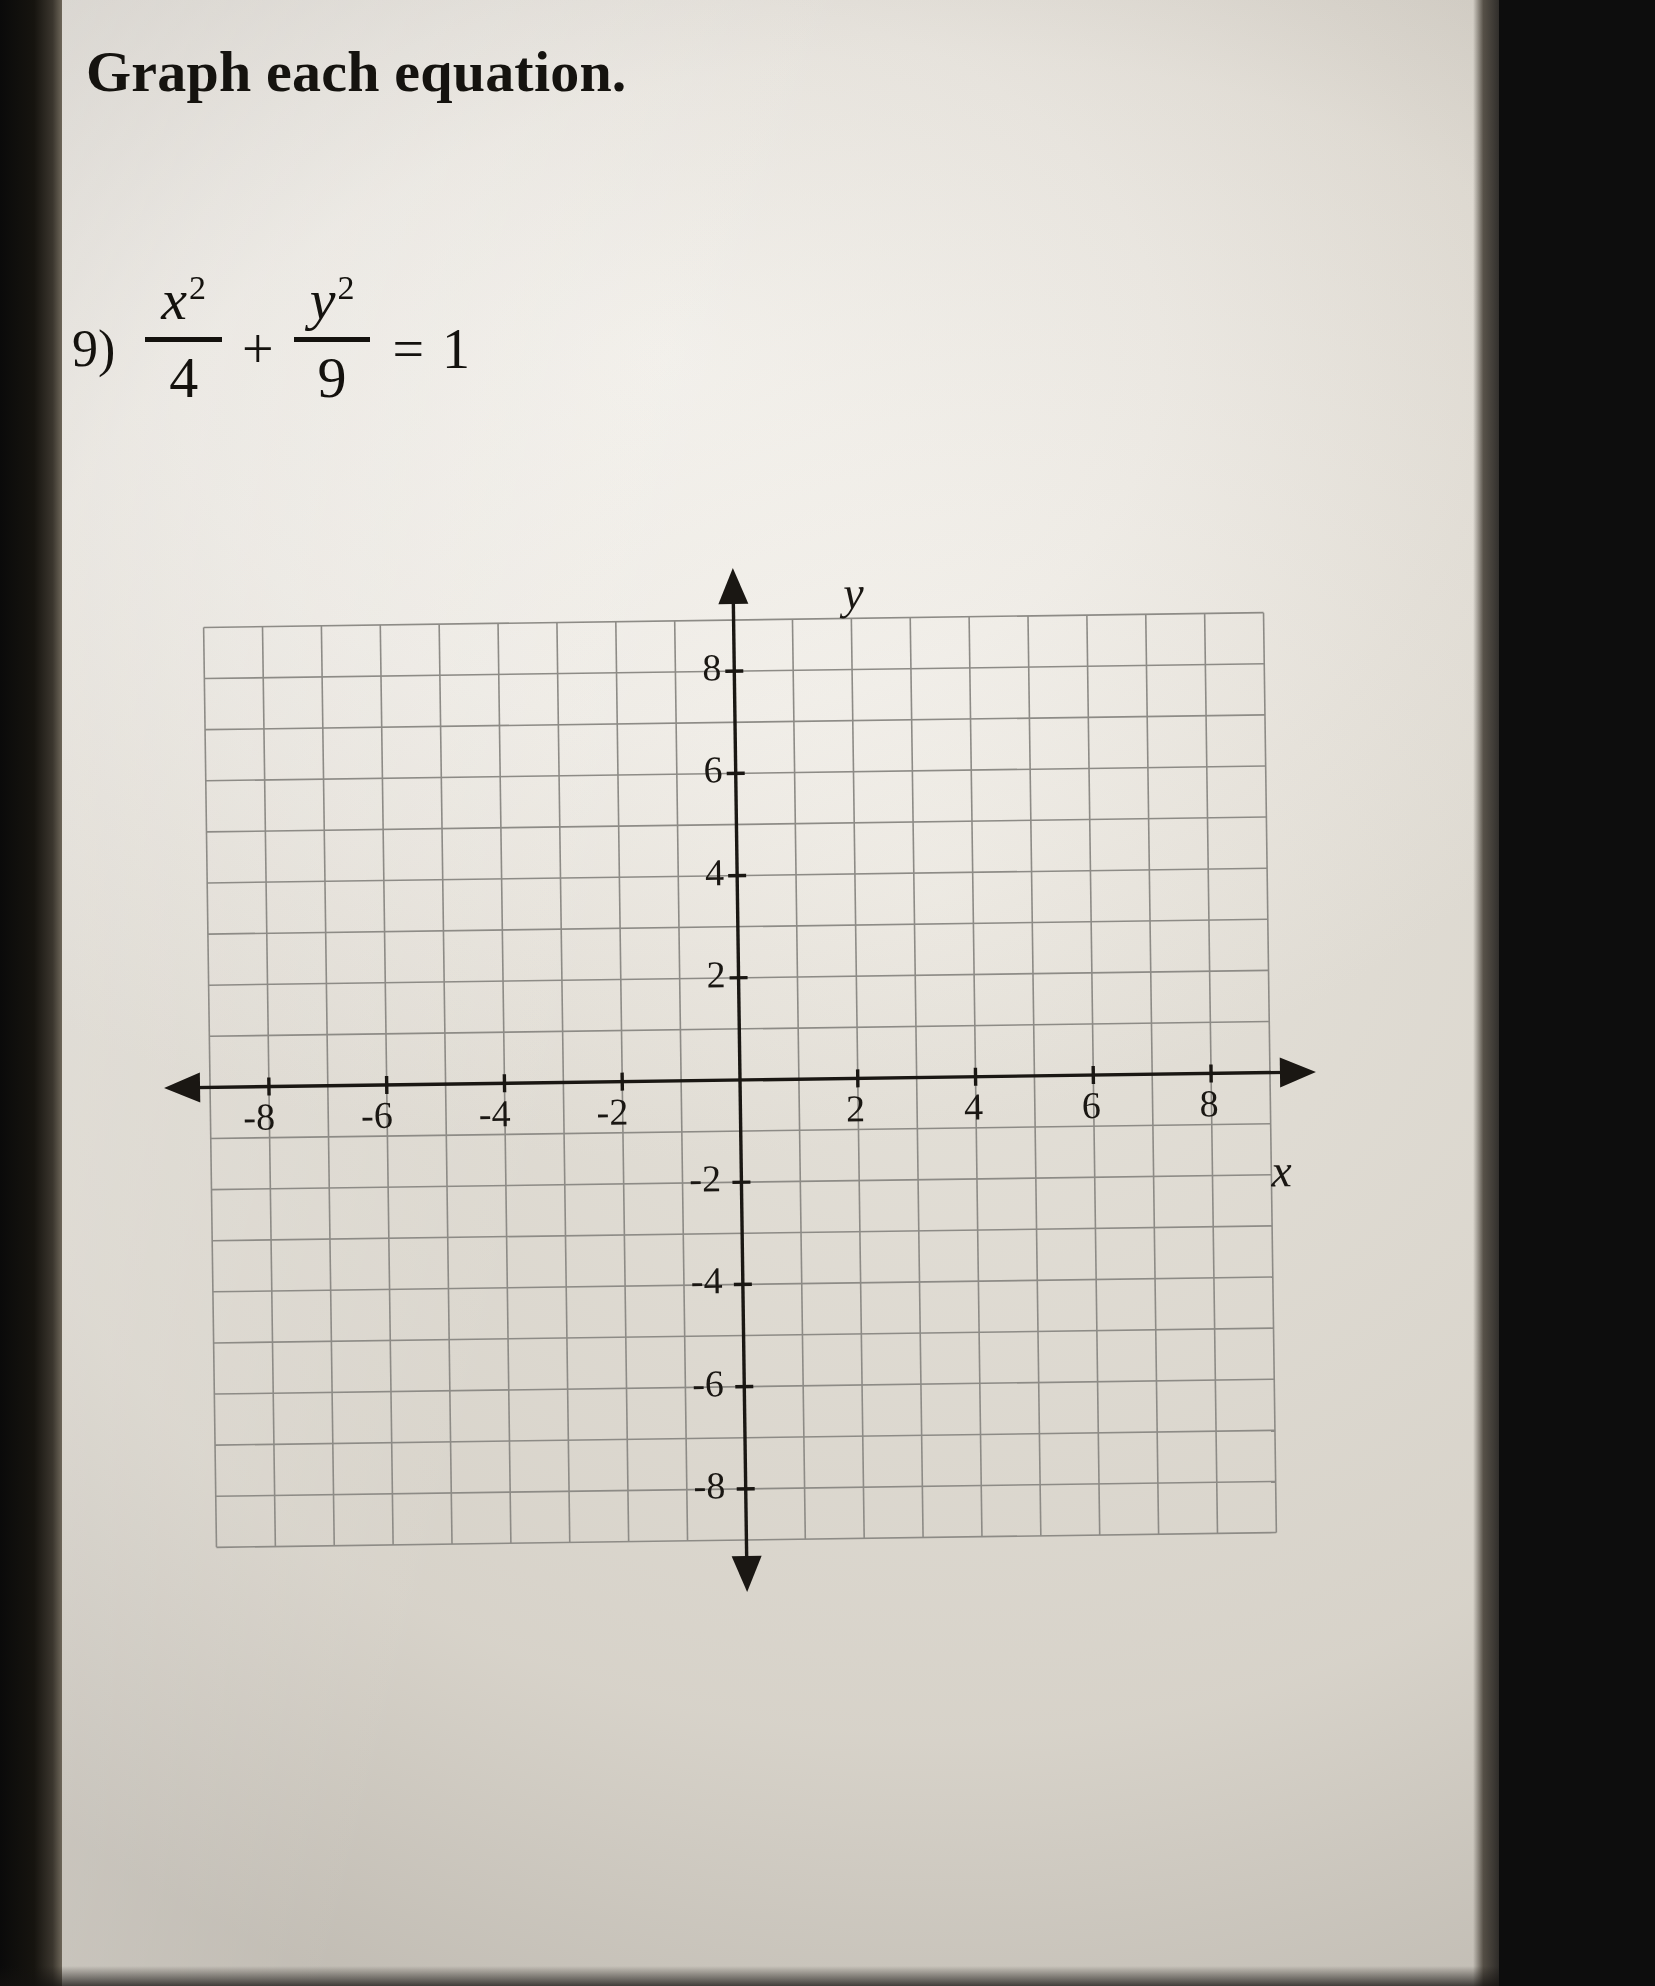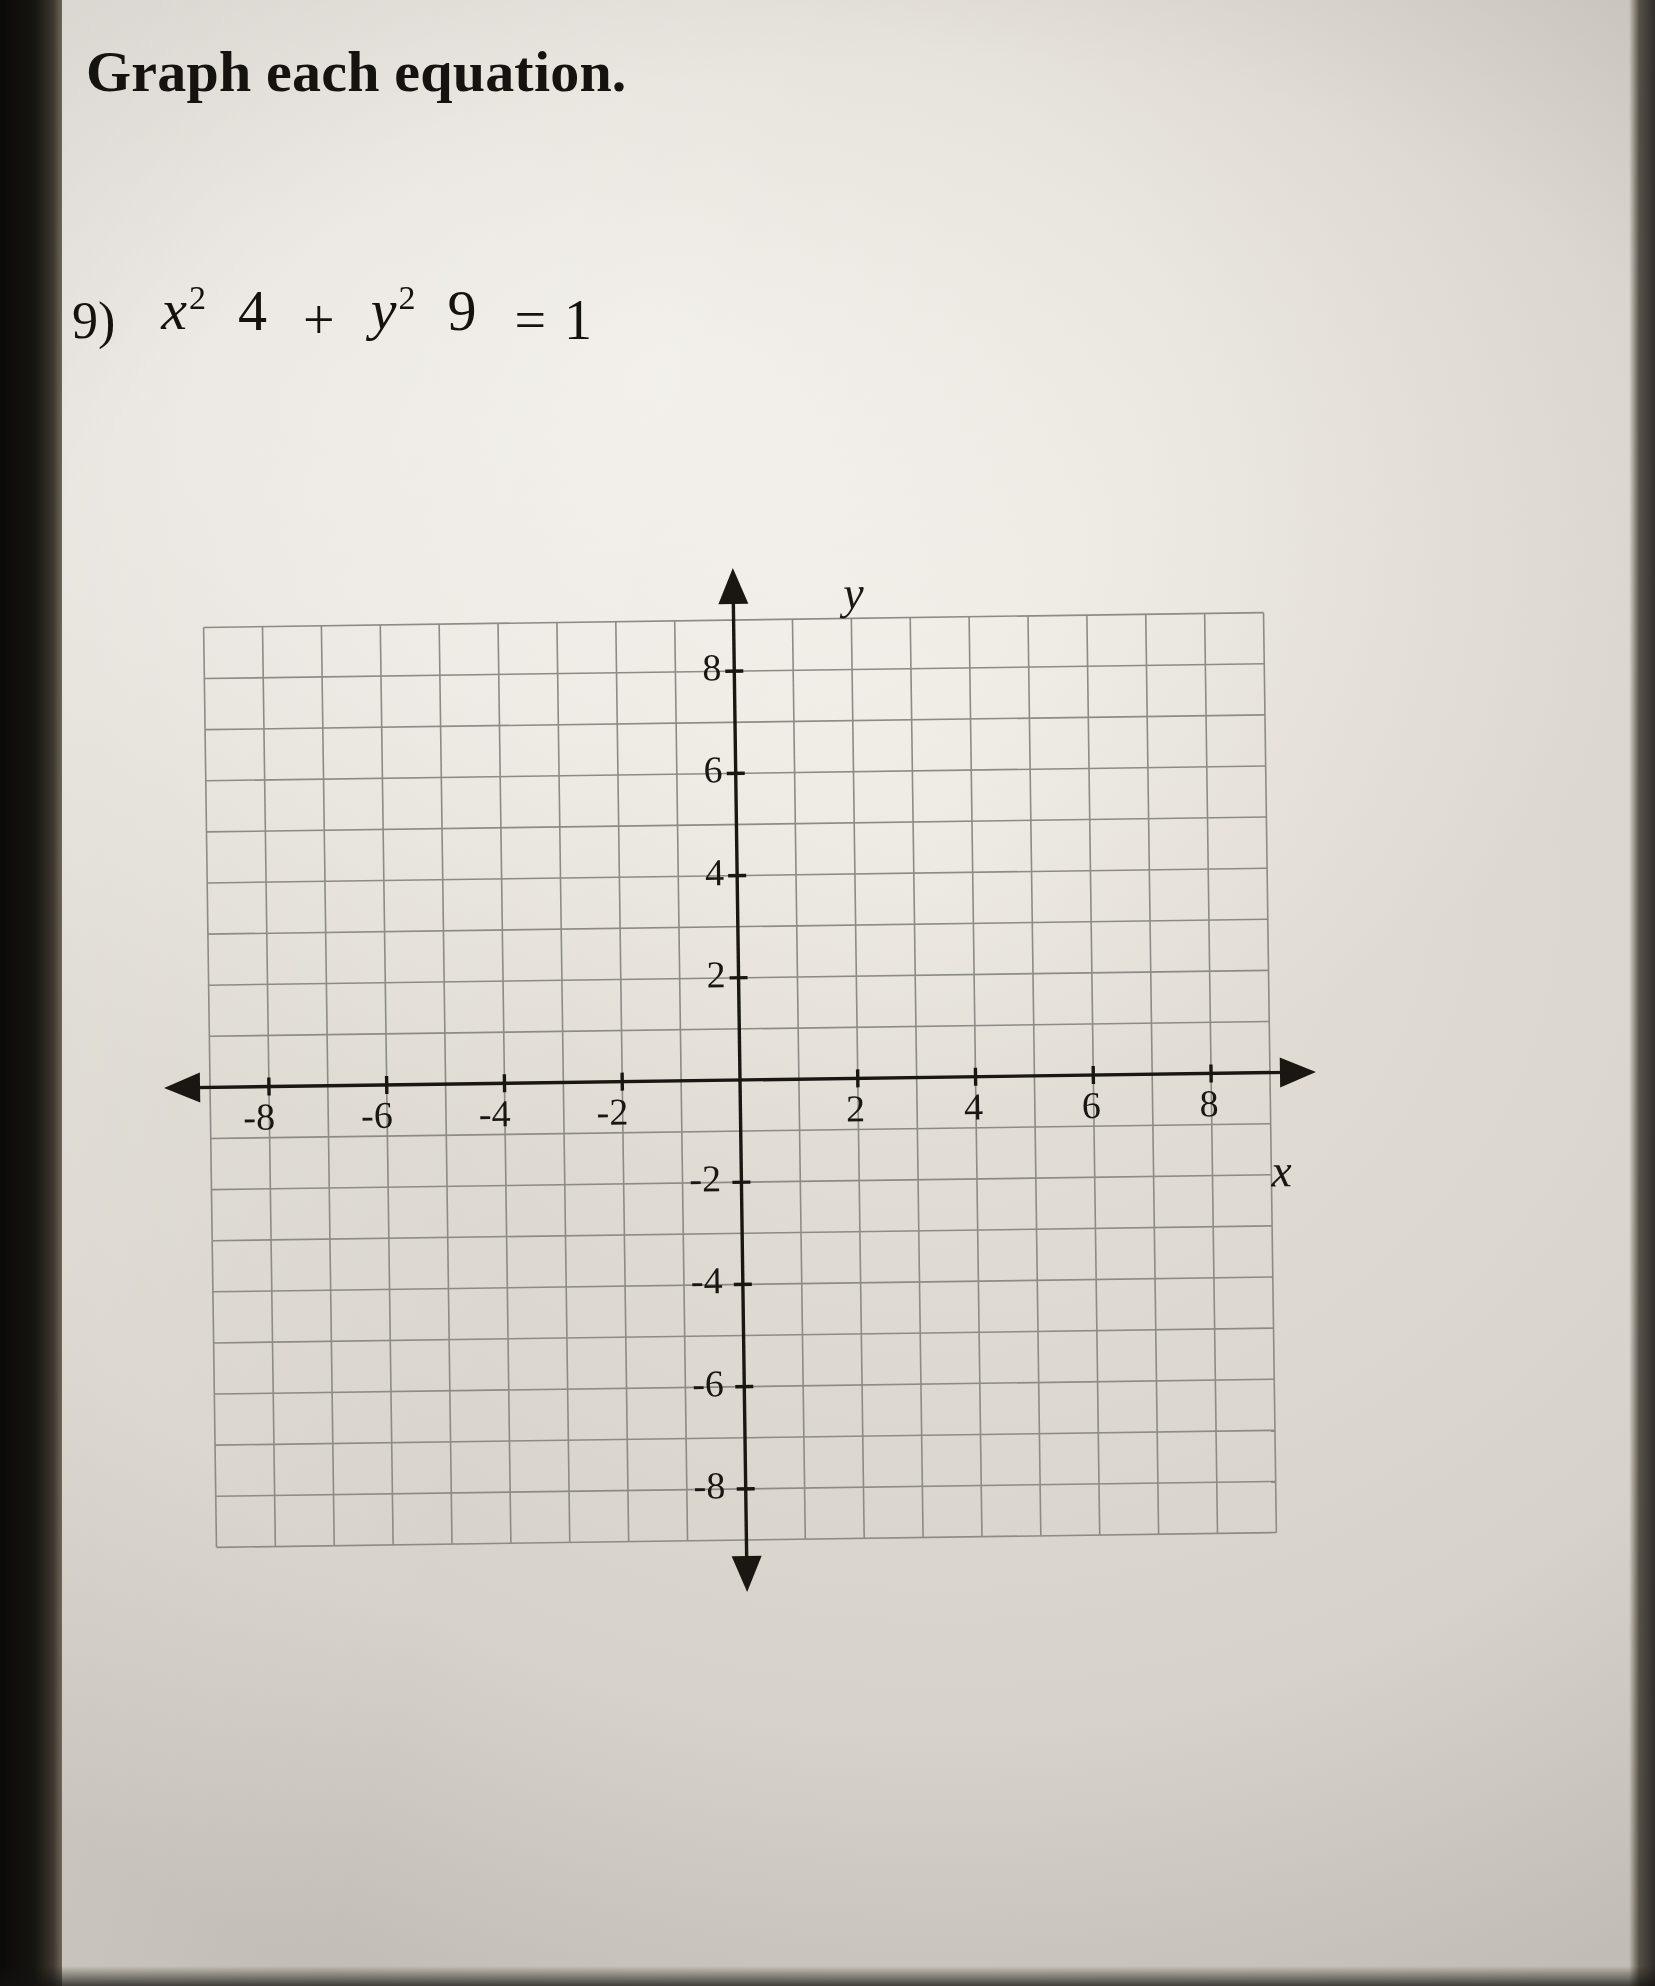--- a/index.html
+++ b/index.html
@@ -2,21 +2,21 @@
 <html><head>
 <meta charset="utf-8">
 <style>
   html, body {
     margin: 0;
     padding: 0;
     background: #0d0d0d;
   }
   #page {
     position: relative;
-    width: 1655px;
+    width: 1499px;
     height: 1986px;
     overflow: hidden;
     background: #737373;
     font-family: "Liberation Serif", serif;
   }
   
   #paper {
     position: absolute;
     left: 60px;
     top: 0;
@@ -76,21 +76,21 @@
     color: #14120e;
   }
   .prob-num {
     font-size: 52px;
     margin-right: 26px;
     align-self: center;
     padding-top: 18px;
   }
   .frac {
     display: inline-flex;
-    flex-direction: row;
+    flex-direction: column;
     align-items: center;
     margin: 0 4px;
   }
   .frac .num, .frac .den {
     font-size: 58px;
     font-style: italic;
     line-height: 1.05;
     padding: 0 16px;
   }
   .frac .den { font-style: normal; }

